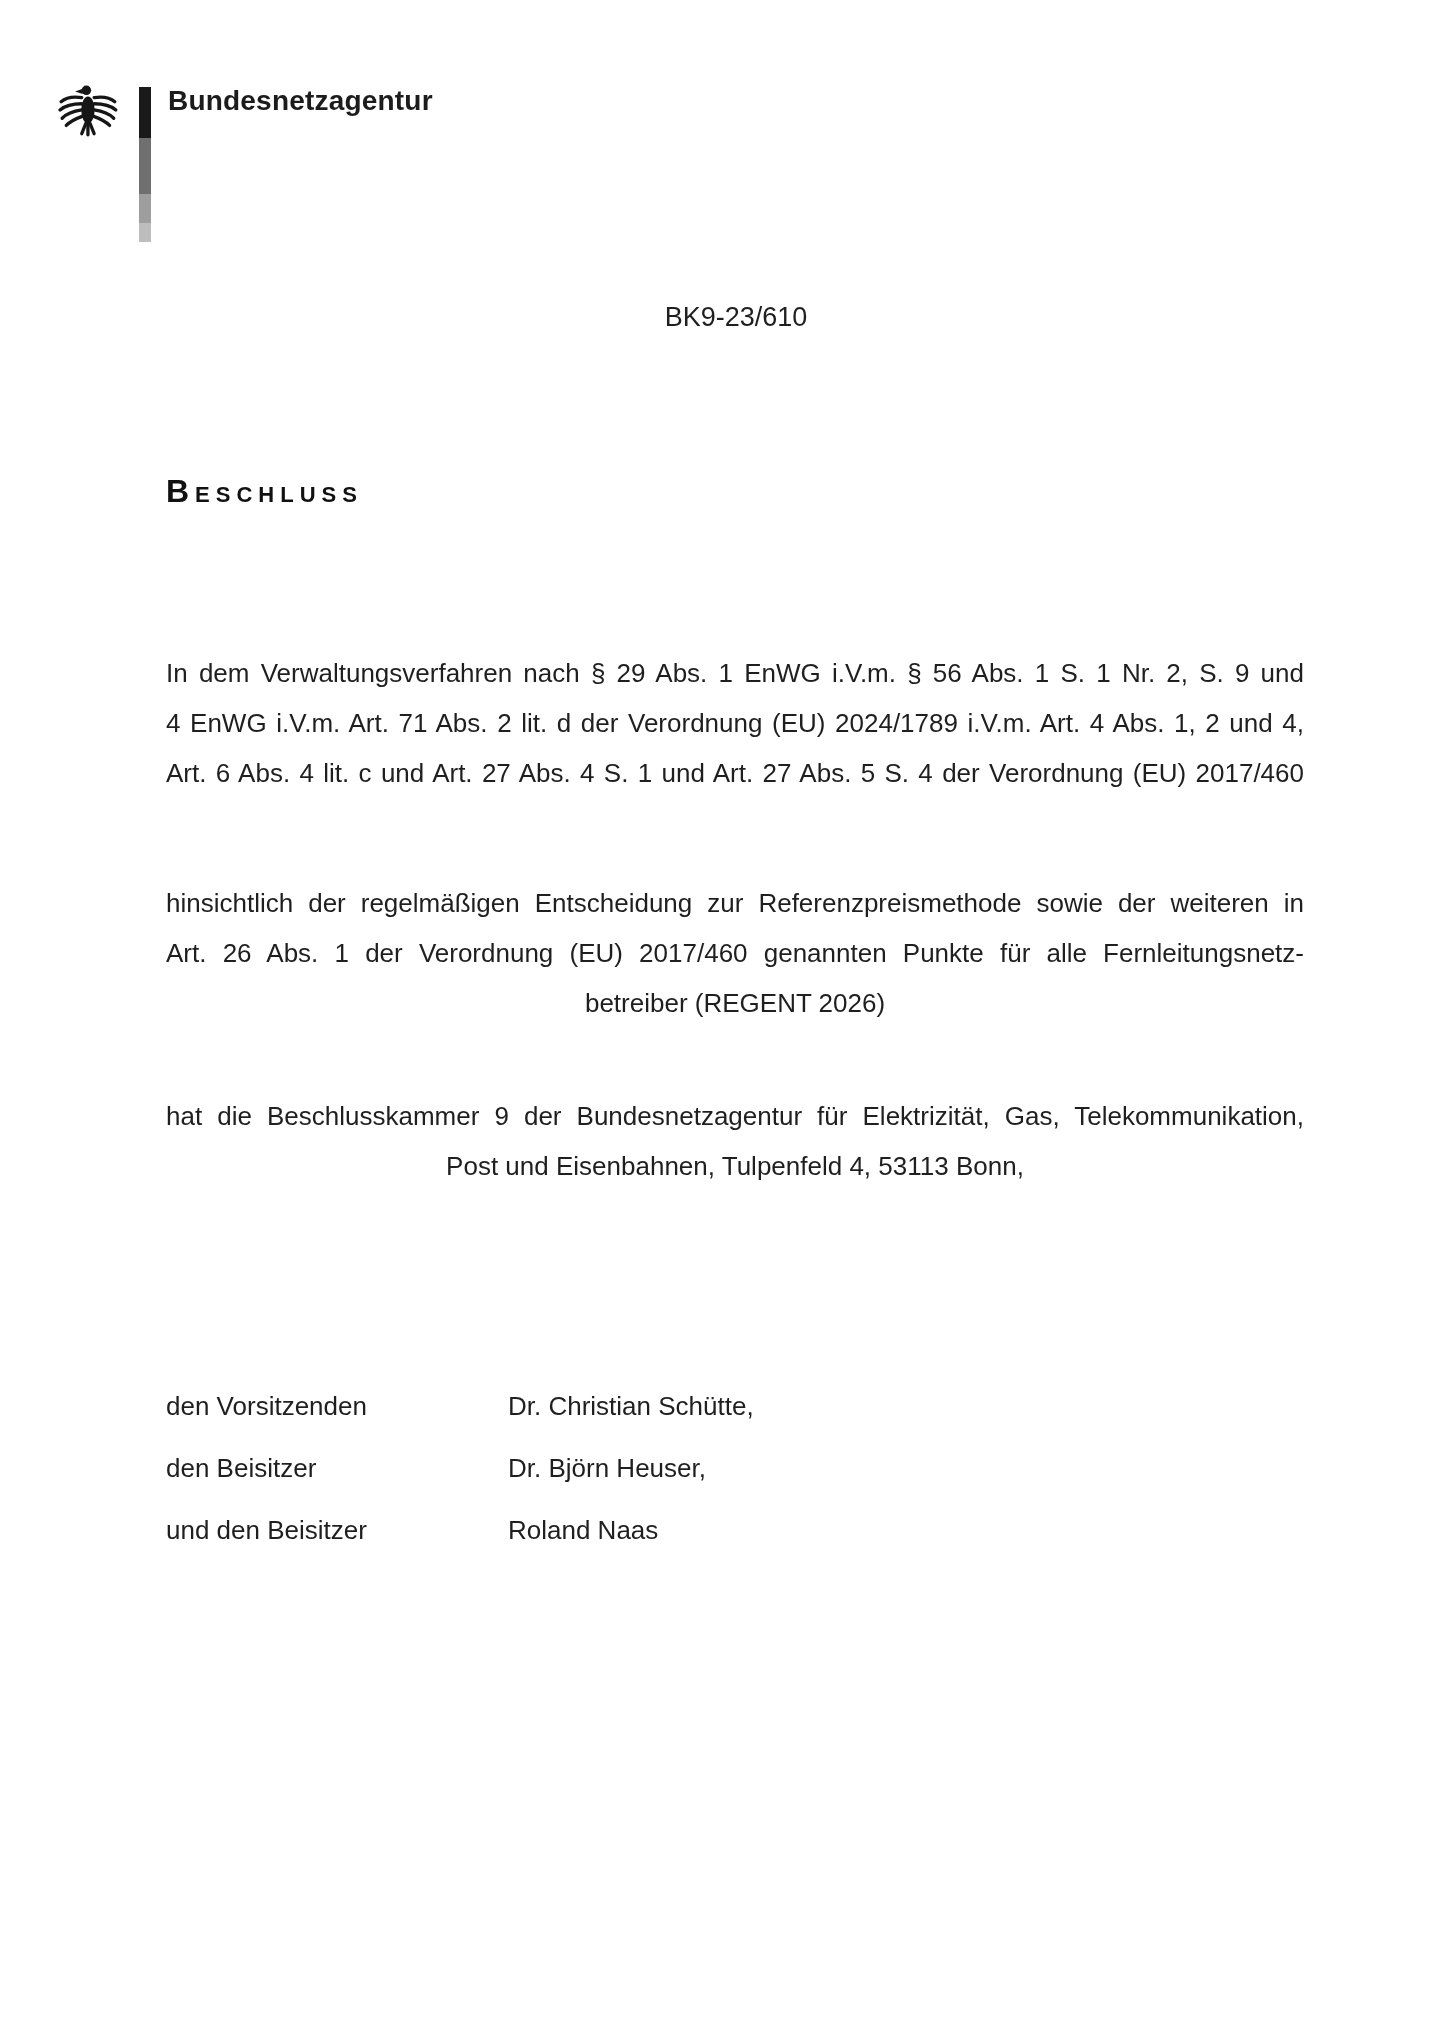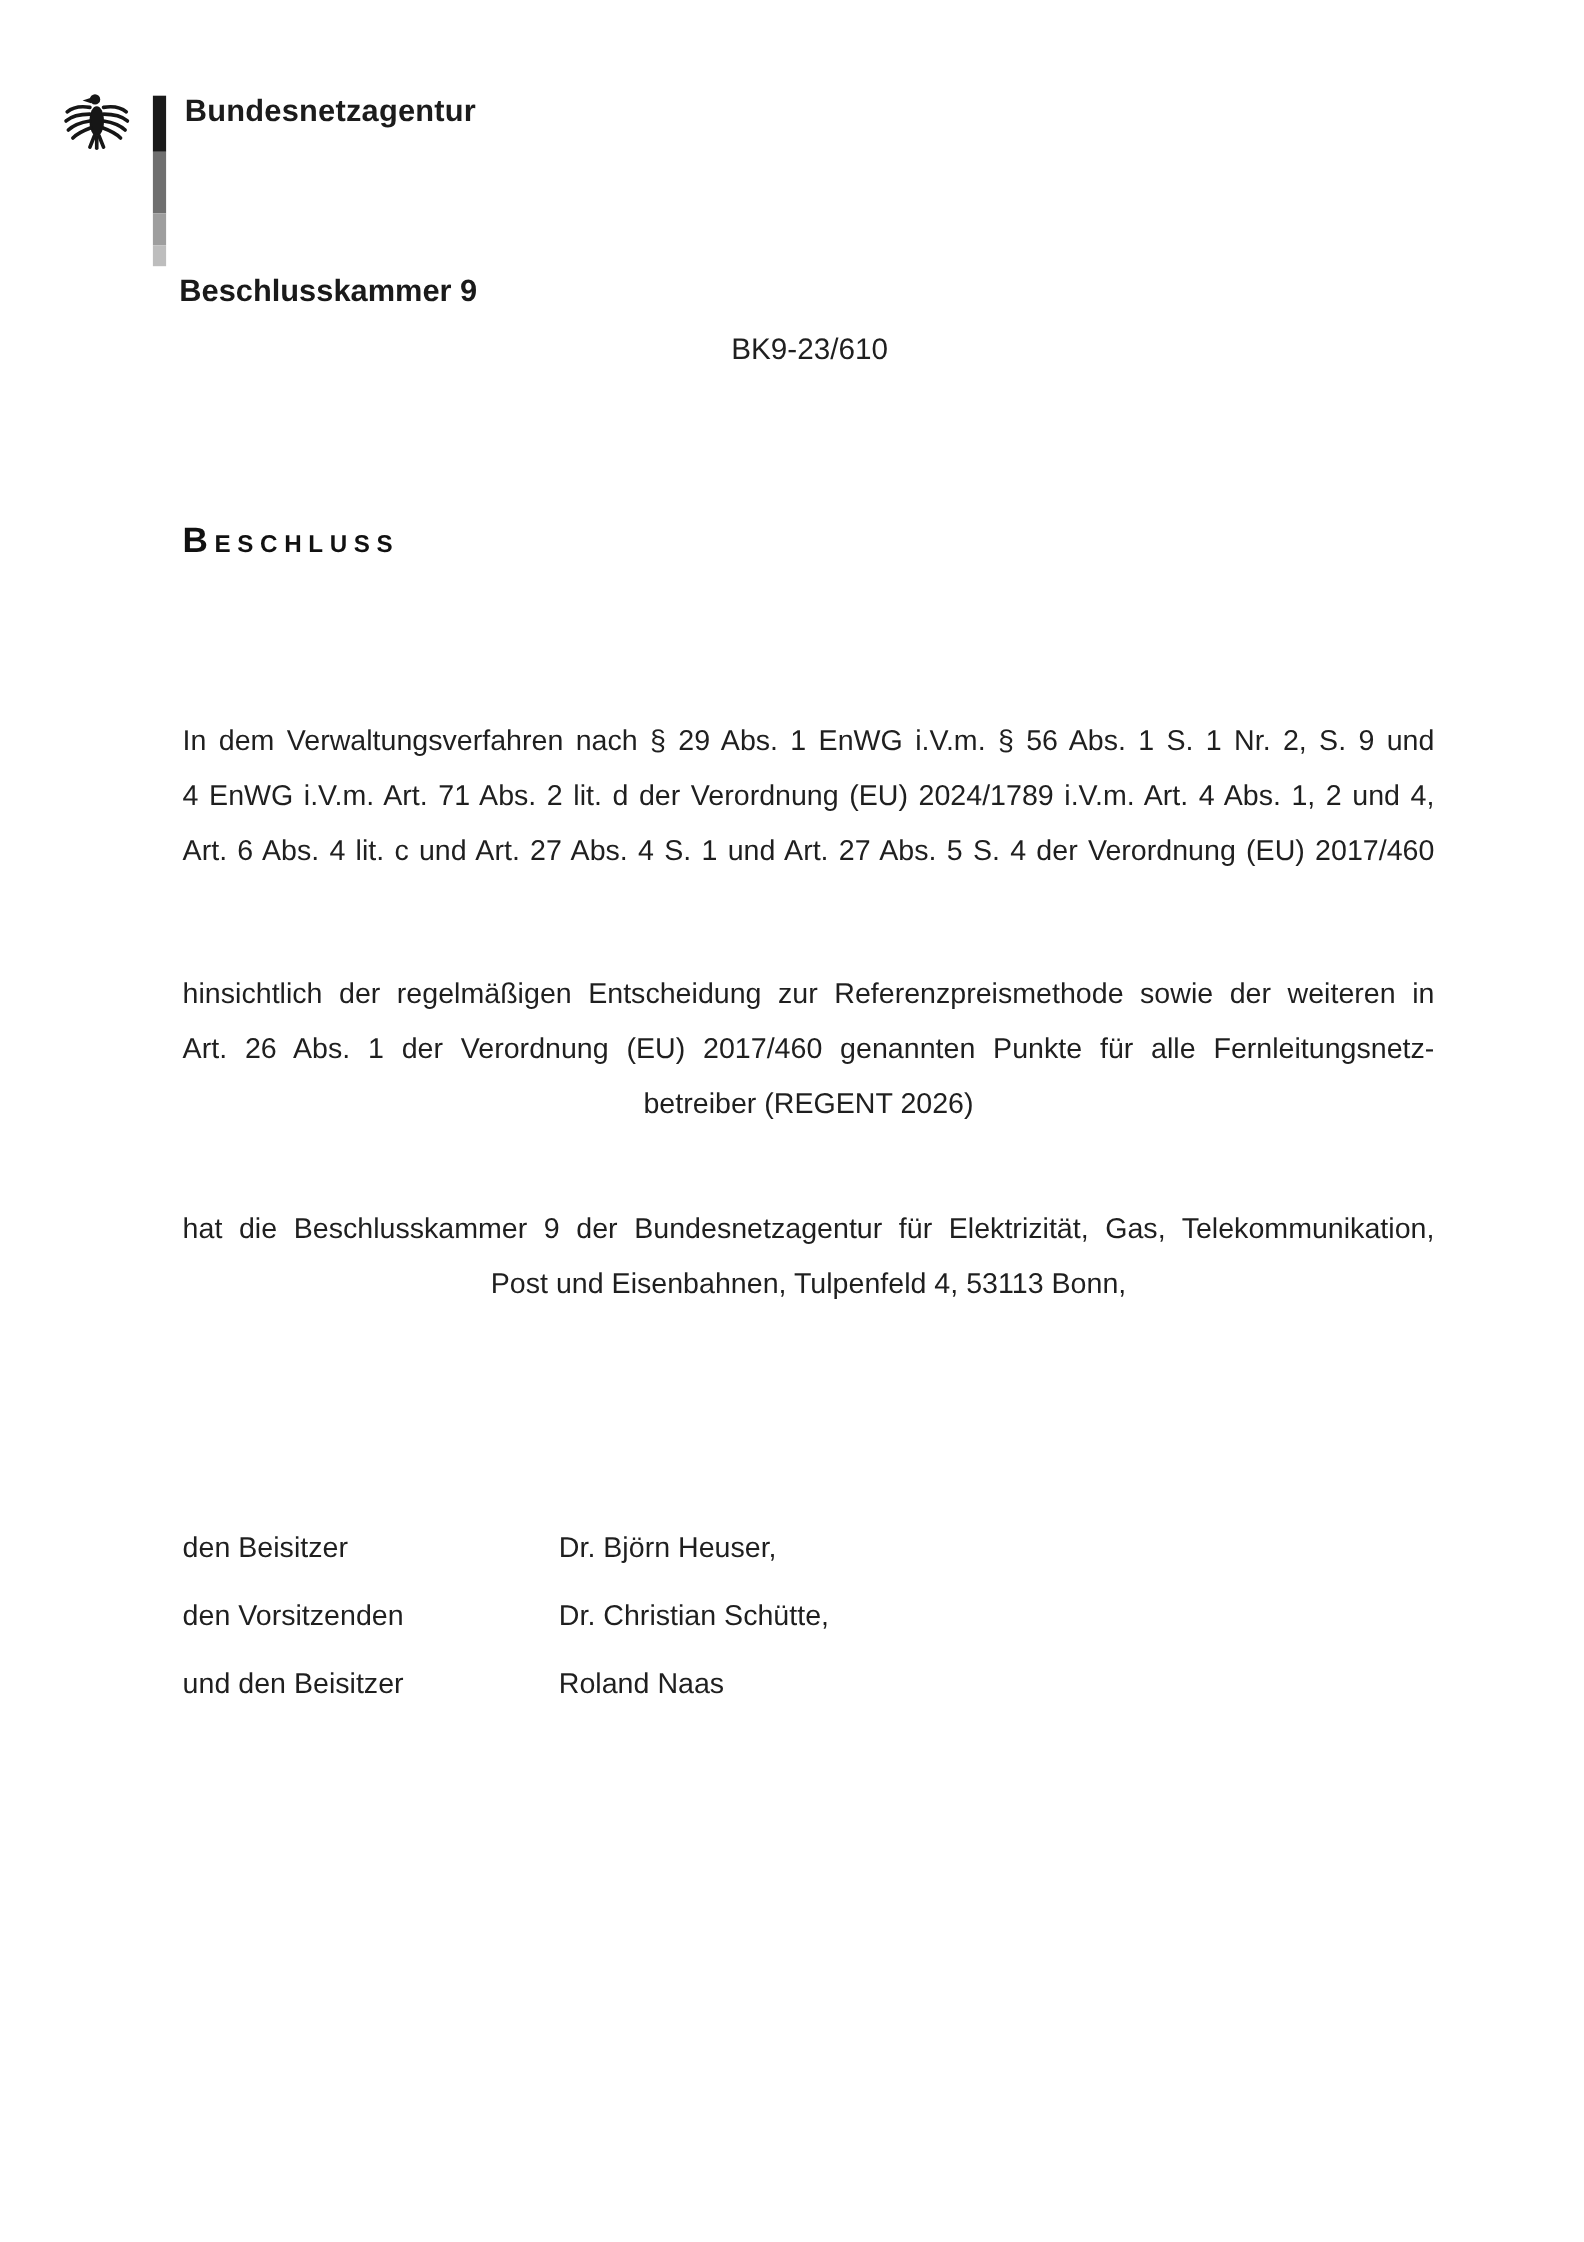--- a/index.html
+++ b/index.html
@@ -140,21 +140,20 @@
 
   <div class="logo-bar">
     <div class="seg seg1" style="background:#1a1a1a"></div>
     <div class="seg seg2" style="background:#6f6f6f"></div>
     <div class="seg seg3" style="background:#9e9e9e"></div>
     <div class="seg seg4" style="background:#bdbdbd"></div>
   </div>
 
   <div class="wordmark">Bundesnetzagentur</div>
 
-  <div class="chamber">Beschlusskammer 9</div>
   <div class="case-number">BK9-23/610</div>
 
   <div class="decision-title">Beschluss</div>
 
   <div class="para p1">
     <div class="doc-line jline">In dem Verwaltungsverfahren nach § 29 Abs. 1 EnWG i.V.m. § 56 Abs. 1 S. 1 Nr. 2, S. 9 und</div>
     <div class="doc-line jline">4 EnWG i.V.m. Art. 71 Abs. 2 lit. d der Verordnung (EU) 2024/1789 i.V.m. Art. 4 Abs. 1, 2 und 4,</div>
     <div class="doc-line jline">Art. 6 Abs. 4 lit. c und Art. 27 Abs. 4 S. 1 und Art. 27 Abs. 5 S. 4 der Verordnung (EU) 2017/460</div>
   </div>
 
@@ -165,26 +164,26 @@
   </div>
 
   <div class="para p3">
     <div class="doc-line jline">hat die Beschlusskammer 9 der Bundesnetzagentur für Elektrizität, Gas, Telekommunikation,</div>
     <div class="doc-line">Post und Eisenbahnen, Tulpenfeld 4, 53113 Bonn,</div>
   </div>
 
 
   <div class="members">
     <div class="member-row">
+      <span class="member-role">den Vorsitzenden</span>
+      <span class="member-name">Dr. Christian Schütte,</span>
+    </div>
+    <div class="member-row">
       <span class="member-role">den Beisitzer</span>
       <span class="member-name">Dr. Björn Heuser,</span>
-    </div>
-    <div class="member-row">
-      <span class="member-role">den Vorsitzenden</span>
-      <span class="member-name">Dr. Christian Schütte,</span>
     </div>
     <div class="member-row">
       <span class="member-role">und den Beisitzer</span>
       <span class="member-name">Roland Naas</span>
     </div>
   </div>
 
 </div>
 
 </body></html>

